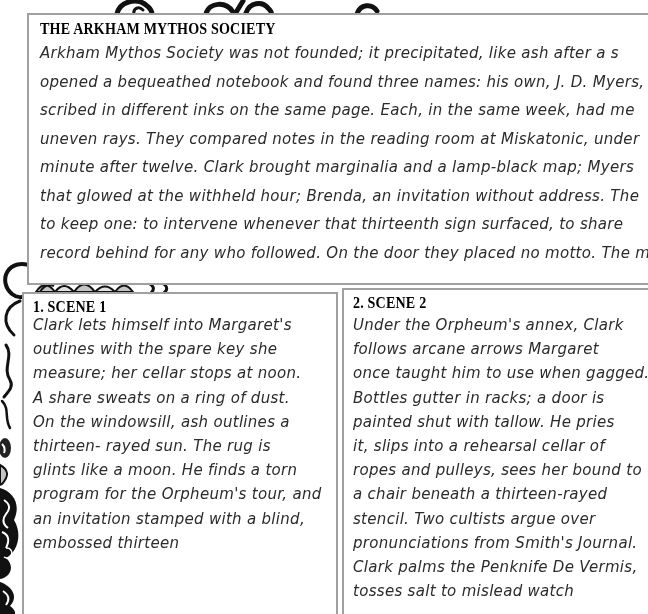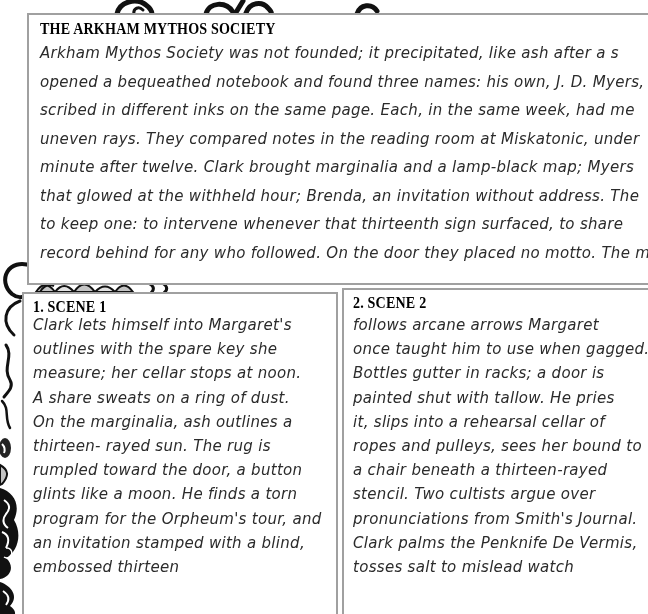--- a/index.html
+++ b/index.html
@@ -91,33 +91,33 @@
   </div>
 </div>
 
 <div class="panel" id="scene1-panel">
   <div class="display-title">1. SCENE 1</div>
   <div class="sc-lines">
     <div class="hand">Clark lets himself into Margaret's</div>
     <div class="hand">outlines with the spare key she</div>
     <div class="hand">measure; her cellar stops at noon.</div>
     <div class="hand">A share sweats on a ring of dust.</div>
-    <div class="hand">On the marginalia, ash outlines a</div>
+    <div class="hand">On the windowsill, ash outlines a</div>
     <div class="hand">thirteen- rayed sun. The rug is</div>
-    <div class="hand">rumpled toward the door, a button</div>
     <div class="hand">glints like a moon. He finds a torn</div>
     <div class="hand">program for the Orpheum's tour, and</div>
     <div class="hand">an invitation stamped with a blind,</div>
     <div class="hand">embossed thirteen</div>
   </div>
 </div>
 
 <div class="panel" id="scene2-panel">
   <div class="display-title">2. SCENE 2</div>
   <div class="sc-lines">
+    <div class="hand">Under the Orpheum's annex, Clark</div>
     <div class="hand">follows arcane arrows Margaret</div>
     <div class="hand">once taught him to use when gagged.</div>
     <div class="hand">Bottles gutter in racks; a door is</div>
     <div class="hand">painted shut with tallow. He pries</div>
     <div class="hand">it, slips into a rehearsal cellar of</div>
     <div class="hand">ropes and pulleys, sees her bound to</div>
     <div class="hand">a chair beneath a thirteen-rayed</div>
     <div class="hand">stencil. Two cultists argue over</div>
     <div class="hand">pronunciations from Smith's Journal.</div>
     <div class="hand">Clark palms the Penknife De Vermis,</div>

